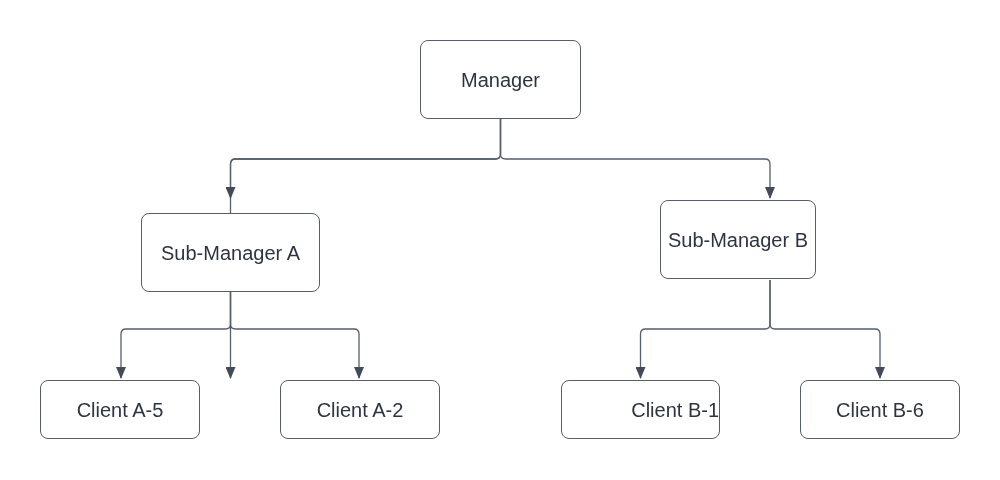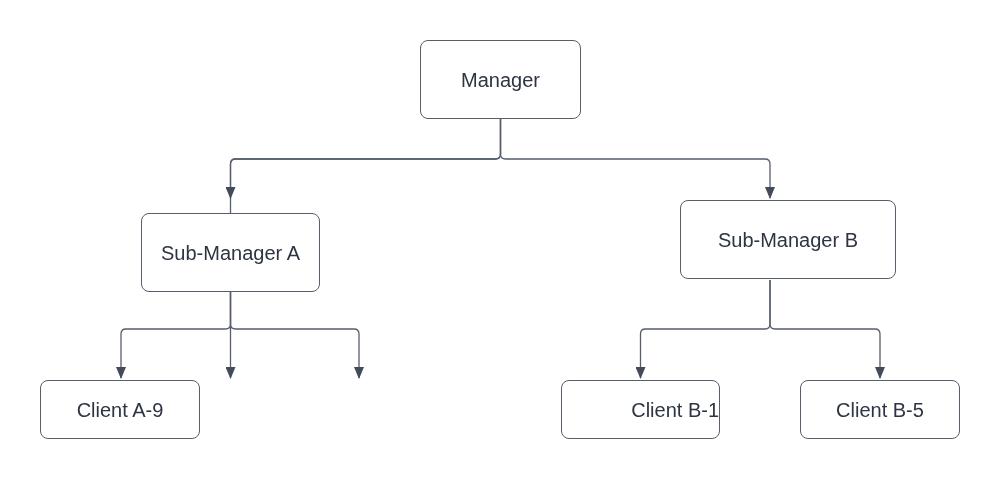--- a/index.html
+++ b/index.html
@@ -71,30 +71,33 @@
   </svg>
 
   <div class="node" style="left:420px; top:40px; width:161px; height:79px;">
     <span>Manager</span>
   </div>
 
   <div class="node" style="left:141px; top:200px; width:179px; height:79px;margin-top:13px;">
     <span>Sub-Manager A</span>
   </div>
 
-  <div class="node" style="left:680px; top:200px; width:216px; height:79px;">
+  <div class="node" style="left:660px; top:200px; width:156px; height:79px;">
     <span>Sub-Manager B</span>
   </div>
 
   <div class="node" style="left:40px; top:380px; width:160px; height:59px;">
-    <span>Client A-9</span>
+    <span>Client A-5</span>
   </div>
 
+  <div class="node" style="left:280px; top:380px; width:160px; height:59px;">
+    <span>Client A-2</span>
+  </div>
 
   <div class="node" style="left:561px; top:380px; width:159px; height:59px;justify-content:flex-end;">
     <span>Client B-1</span>
   </div>
 
   <div class="node" style="left:800px; top:380px; width:160px; height:59px;">
-    <span>Client B-5</span>
+    <span>Client B-6</span>
   </div>
 
 </div>
 
 </body></html>

